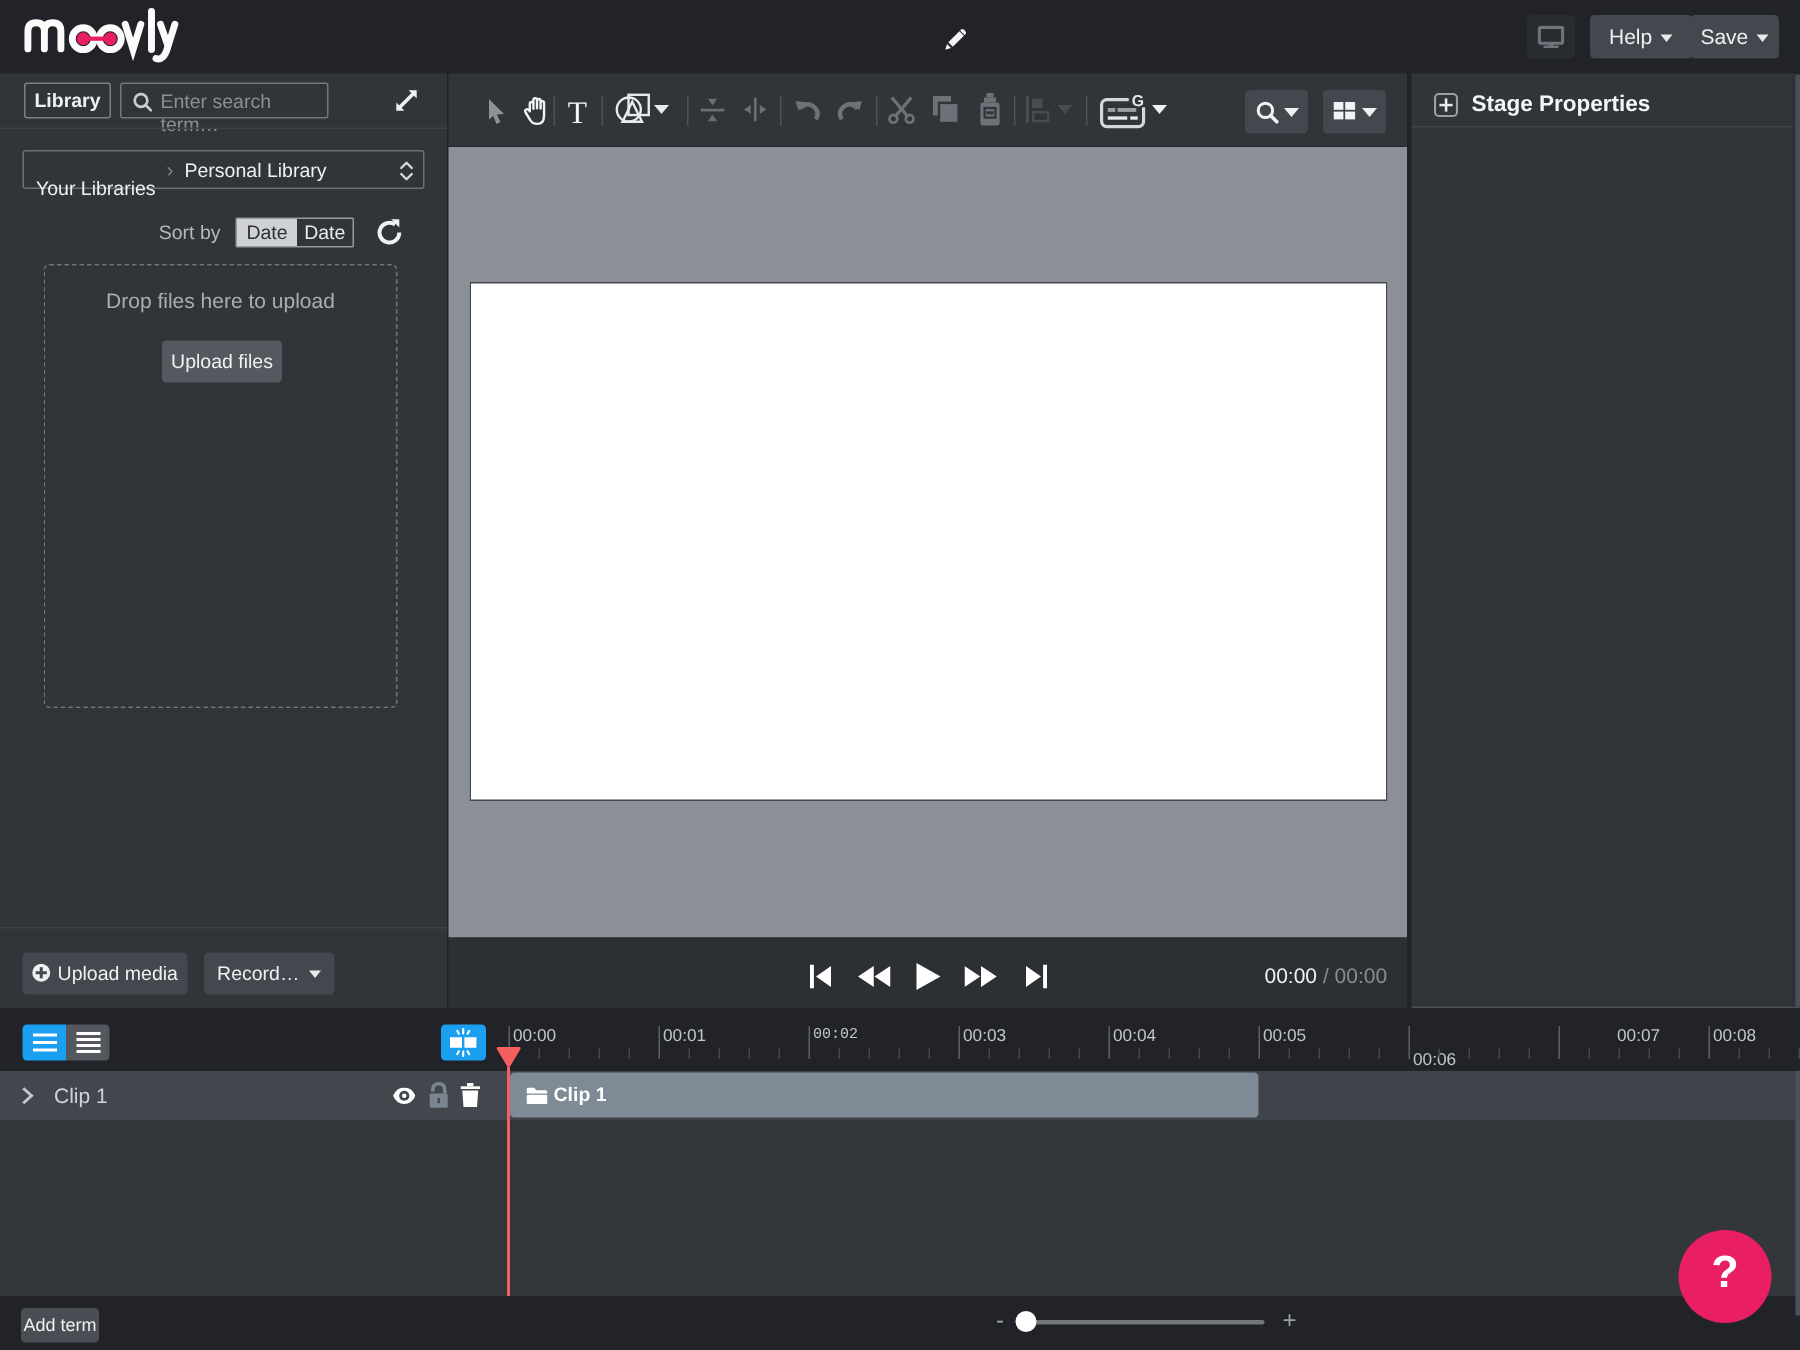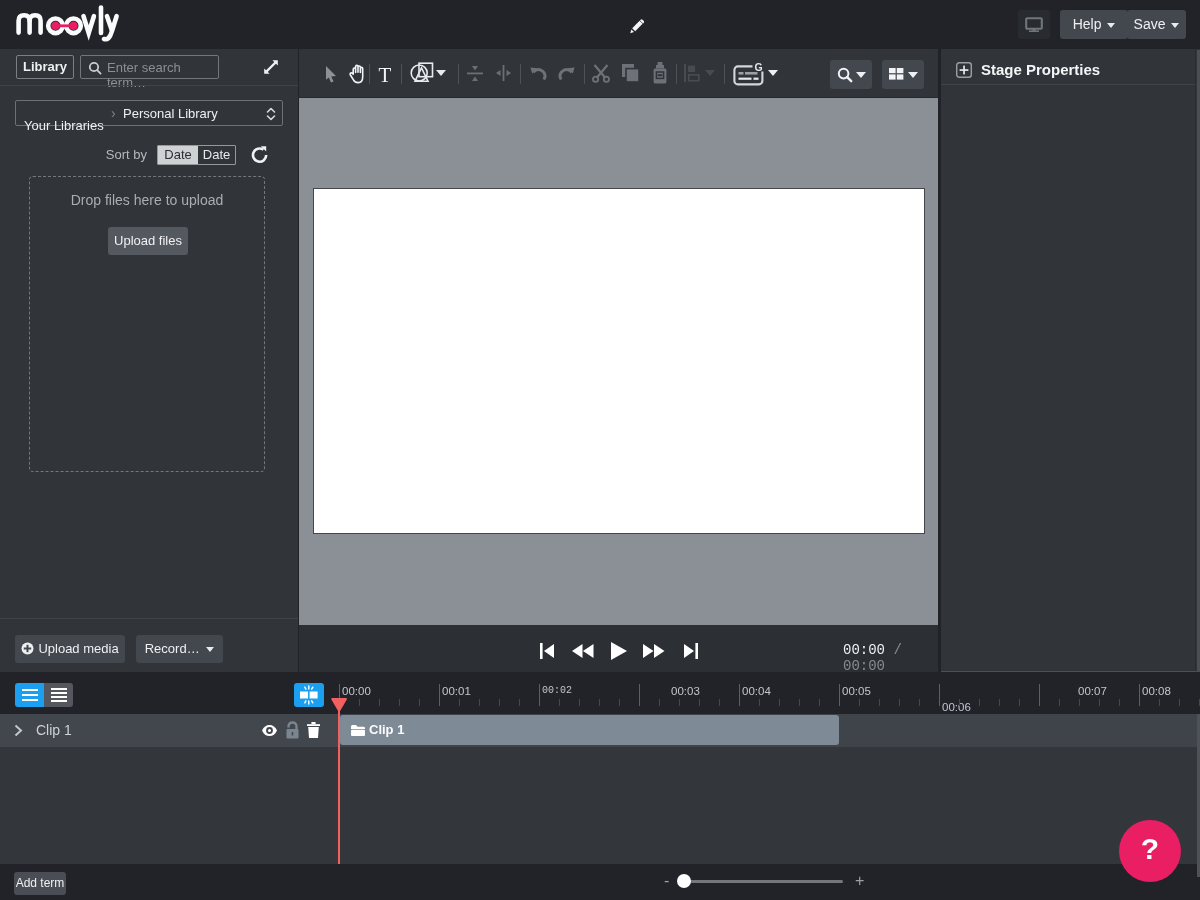--- a/index.html
+++ b/index.html
@@ -240,21 +240,21 @@
       <svg class="abs" style="left:344px;top:19px" width="22" height="14" viewBox="0 0 22 14">
         <g fill="#fff">
           <path d="M0 0 V14 L10.5 7 Z"></path>
           <path d="M11 0 V14 L21.5 7 Z"></path>
         </g>
       </svg>
       <svg class="abs" style="left:384px;top:18px" width="15" height="16" viewBox="0 0 15 16">
         <rect x="12.4" y="0" width="2.6" height="16" fill="#fff"></rect>
         <path d="M1 1 V15 L11 8 Z" fill="#fff"></path>
       </svg>
-      <div class="abs" style="left:544px;top:17px;font-size:14px;color:#eef0f2;font-family:Liberation Mono, monospace;">00:00 <span style="color:#878c92">/ 00:00</span></div>
+      <div class="abs" style="left:544px;top:17px;font-size:14px;color:#eef0f2;">00:00 <span style="color:#878c92">/ 00:00</span></div>
     </div>
 <div class="rightpanel">
   <svg class="abs" style="left:15px;top:13px" width="16" height="16" viewBox="0 0 16 16">
     <rect x="0.7" y="0.7" width="14.6" height="14.6" rx="2.5" fill="none" stroke="#9ba0a6" stroke-width="1.4"></rect>
     <rect x="7.2" y="3.6" width="1.7" height="8.8" fill="#e8eaec"></rect>
         <rect x="3.6" y="7.2" width="8.8" height="1.7" fill="#e8eaec"></rect>
   </svg>
   <div class="abs" style="left:40px;top:12px;color:#f4f5f6;font-size:15px;font-weight:bold;">Stage Properties</div>
   <div class="abs" style="left:0;top:35px;width:259px;height:1px;background:#3f434a;"></div>
   <div class="abs" style="left:0;top:622px;width:259px;height:1px;background:#4b5056;"></div>
@@ -289,21 +289,21 @@
     </g>
   </svg>
 </div>
 <div class="abs" style="left:339px;top:12px;width:1px;height:22px;background:#5c6066;"></div>
       <div class="abs" style="left:342px;top:13px;font-size:11.5px;color:#c2c6cb;">00:00</div>
       <div class="abs" style="left:439px;top:12px;width:1px;height:22px;background:#5c6066;"></div>
       <div class="abs" style="left:442px;top:13px;font-size:11.5px;color:#c2c6cb;">00:01</div>
       <div class="abs" style="left:539px;top:12px;width:1px;height:22px;background:#5c6066;"></div>
       <div class="abs" style="left:542px;top:13px;font-size:10px;color:#c2c6cb;font-family:Liberation Mono, monospace;">00:02</div>
       <div class="abs" style="left:639px;top:12px;width:1px;height:22px;background:#5c6066;"></div>
-      <div class="abs" style="left:642px;top:13px;font-size:11.5px;color:#c2c6cb;margin-left:29px;">00:03</div>
+      <div class="abs" style="left:642px;top:13px;font-size:11.5px;color:#c2c6cb;">00:03</div>
       <div class="abs" style="left:739px;top:12px;width:1px;height:22px;background:#5c6066;"></div>
       <div class="abs" style="left:742px;top:13px;font-size:11.5px;color:#c2c6cb;">00:04</div>
       <div class="abs" style="left:839px;top:12px;width:1px;height:22px;background:#5c6066;"></div>
       <div class="abs" style="left:842px;top:13px;font-size:11.5px;color:#c2c6cb;">00:05</div>
       <div class="abs" style="left:939px;top:12px;width:1px;height:22px;background:#5c6066;"></div>
       <div class="abs" style="left:942px;top:13px;font-size:11.5px;color:#c2c6cb;margin-top:16px;">00:06</div>
       <div class="abs" style="left:1039px;top:12px;width:1px;height:22px;background:#5c6066;"></div>
       <div class="abs" style="left:1042px;top:13px;font-size:11.5px;color:#c2c6cb;padding-left:36px;">00:07</div>
       <div class="abs" style="left:1139px;top:12px;width:1px;height:22px;background:#5c6066;"></div>
       <div class="abs" style="left:1142px;top:13px;font-size:11.5px;color:#c2c6cb;">00:08</div>

